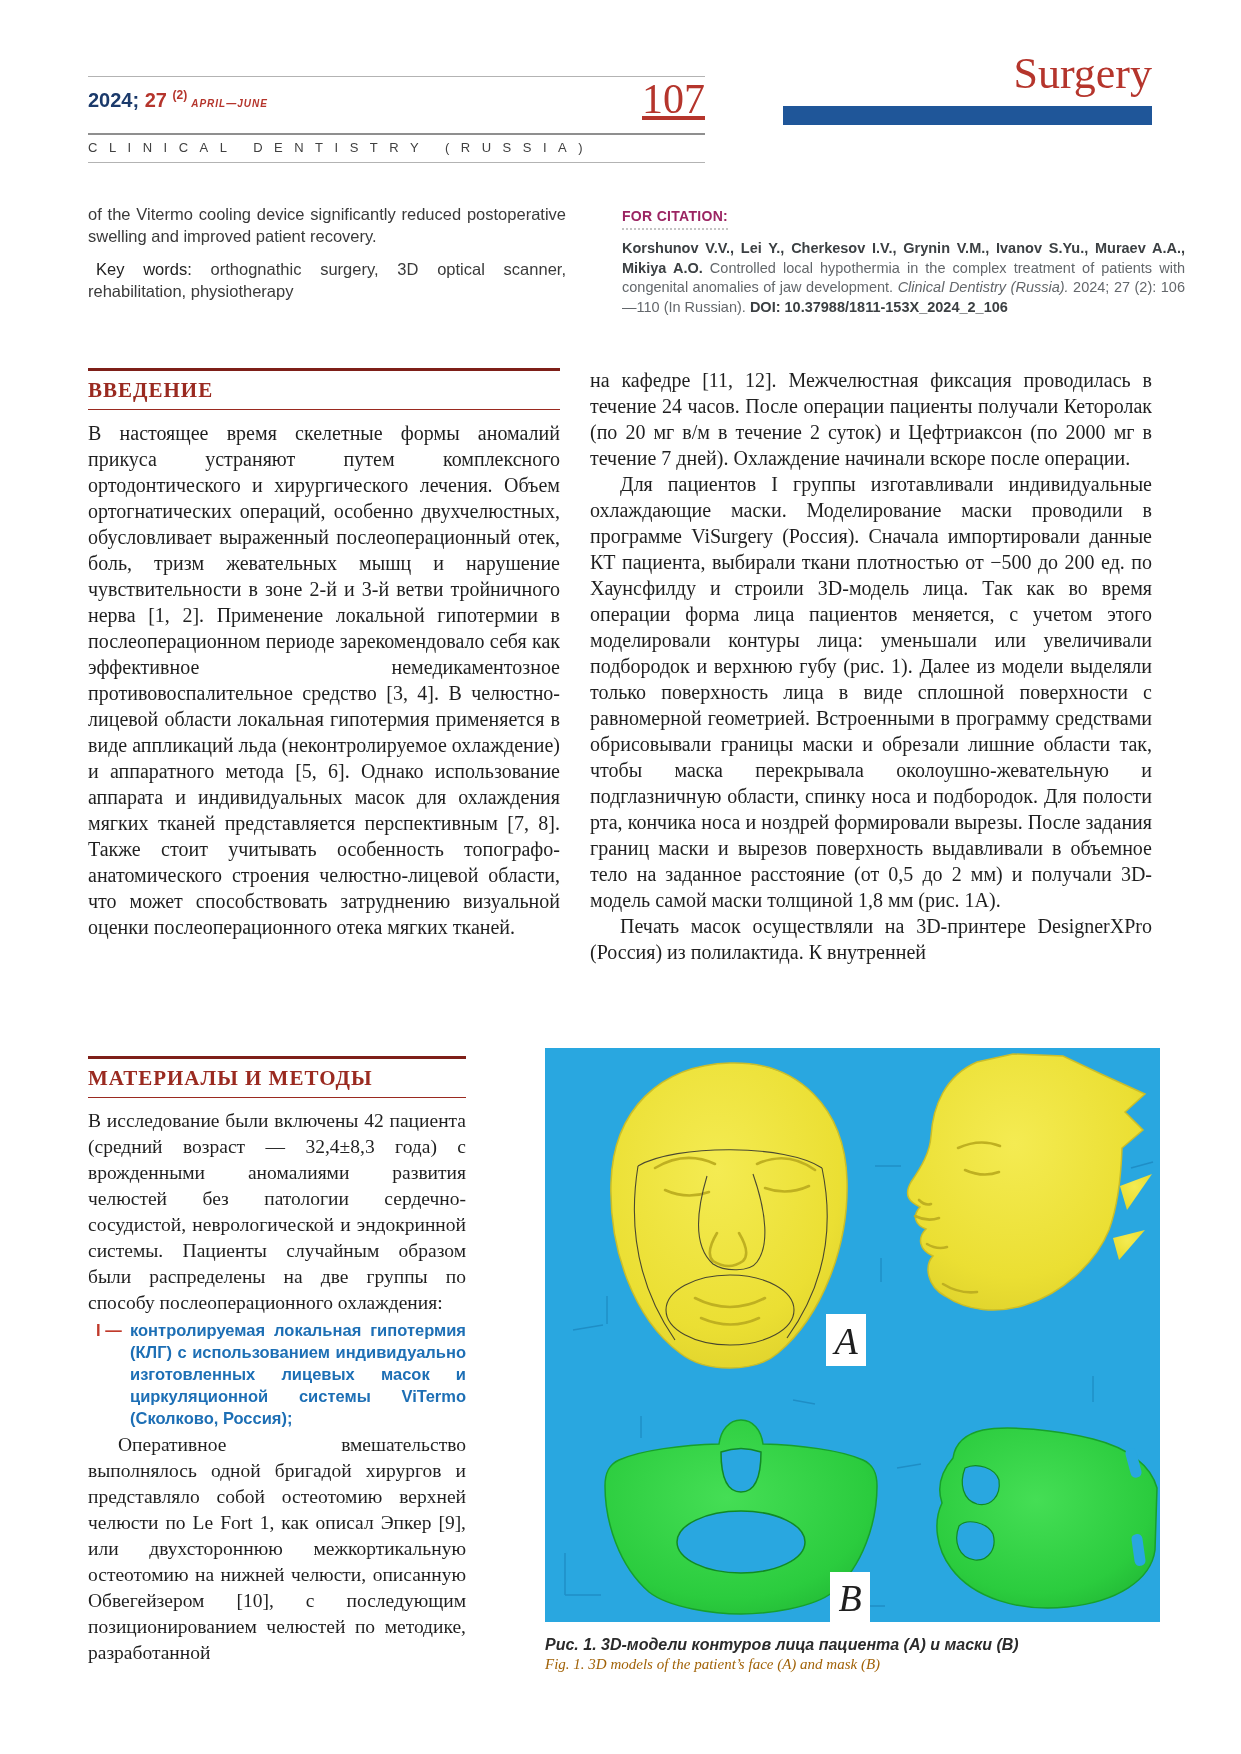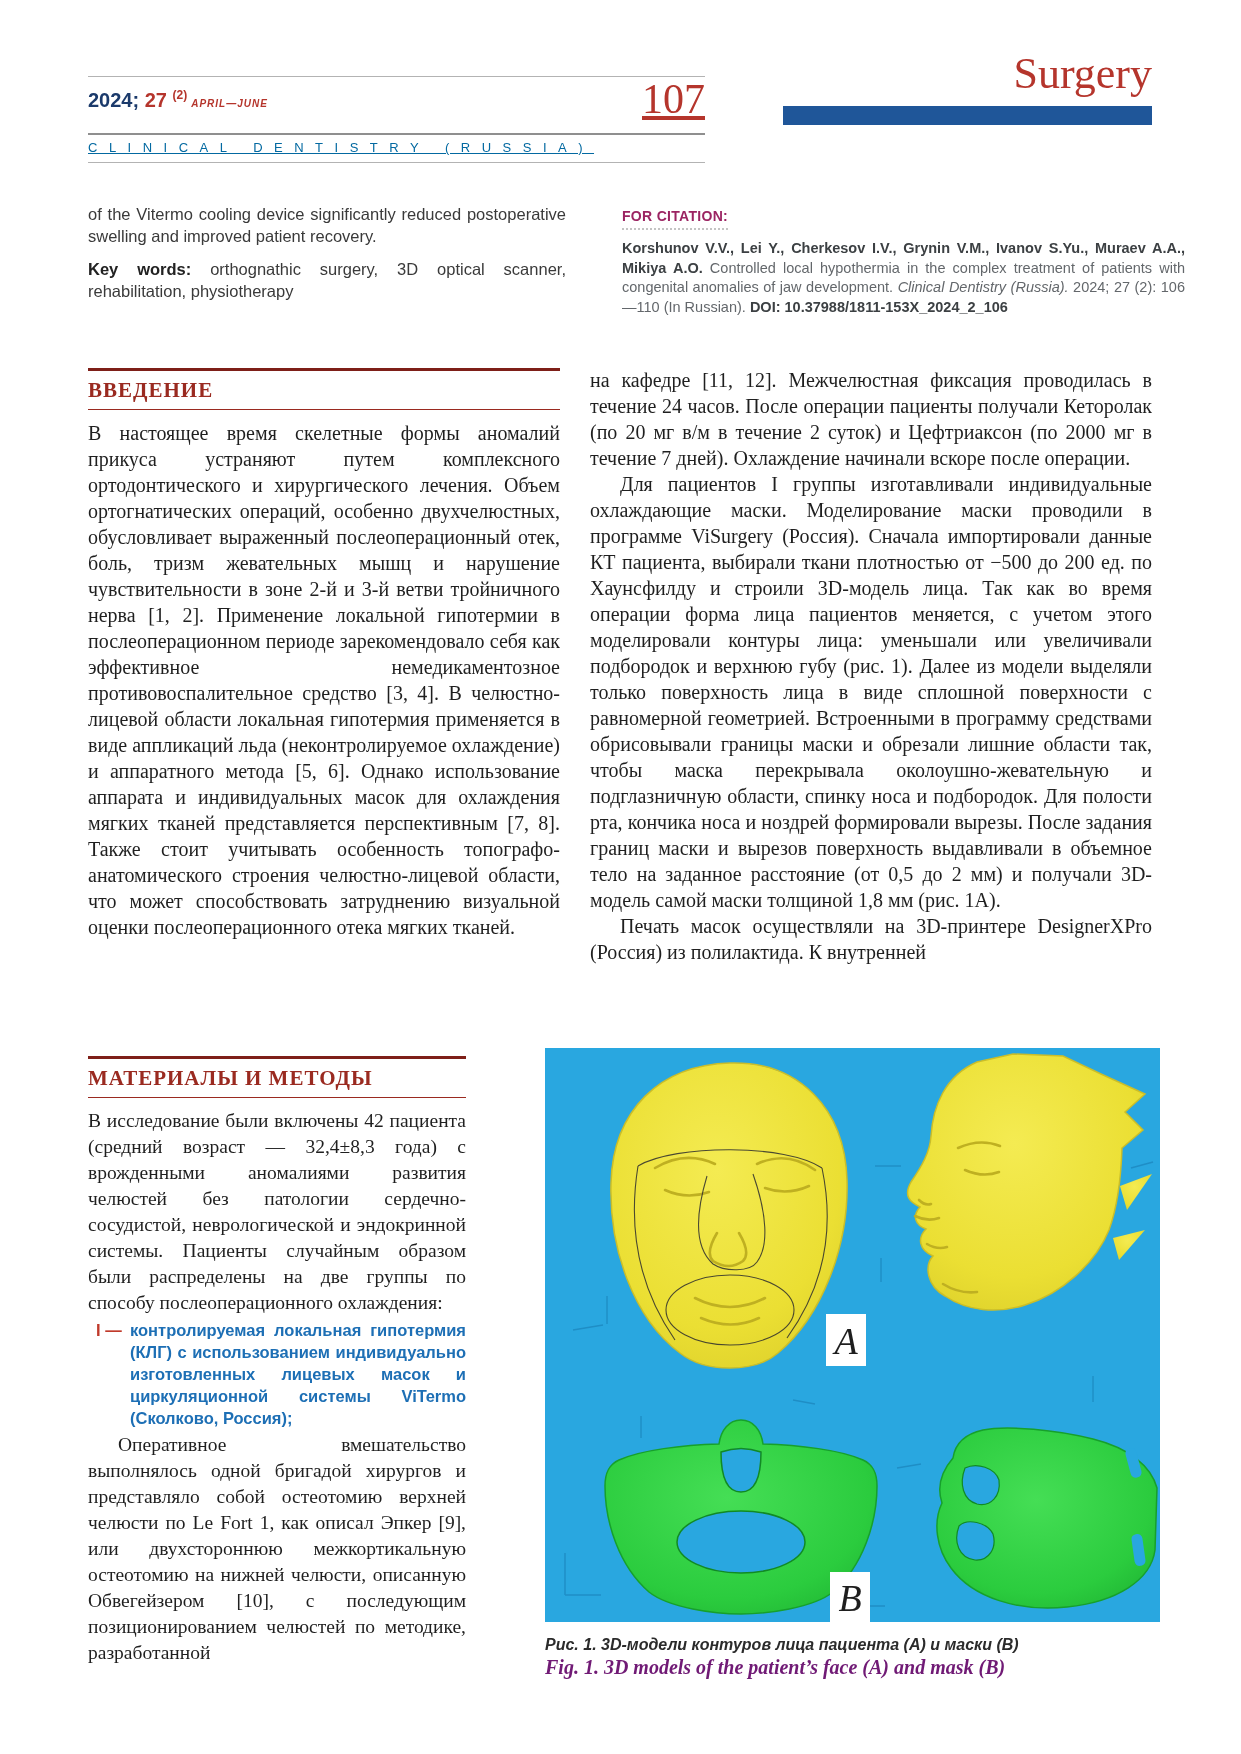--- a/index.html
+++ b/index.html
@@ -8,29 +8,29 @@
   .abs{position:absolute;}
 
   
   .rule{background:#b3b3b3;height:1px;}
   .rule-mid{background:#8f8f8f;height:2px;}
   .issue-line{font-family:"Liberation Sans",sans-serif;font-weight:bold;font-size:20px;color:#1B3A6B;white-space:nowrap;}
   .issue-vol{color:#B5352C;}
   .issue-no{color:#B5352C;font-size:12px;vertical-align:super;font-weight:bold;}
   .issue-months{color:#B5352C;font-size:10px;font-style:italic;letter-spacing:1px;margin-left:4px;font-weight:bold;}
   .page-number{font-size:42px;color:#B5352C;text-align:right;line-height:1;text-decoration:underline;}
-  .journal-name{font-family:"Liberation Sans",sans-serif;font-size:13px;color:#0369a1;
-                letter-spacing:11.5px;white-space:nowrap;overflow:hidden;width:617px;text-decoration:underline;}
+  .journal-name{font-family:"Liberation Sans",sans-serif;font-size:13px;color:#404040;
+                letter-spacing:11.5px;white-space:nowrap;overflow:hidden;width:617px;}
   .section-title{font-size:44px;color:#B5352C;text-align:right;line-height:1;}
   .navy-bar{background:#1F5699;height:19px;}
 
   
   .abstract{font-family:"Liberation Sans",sans-serif;font-size:16.5px;line-height:22px;color:#3a3a3a;text-align:justify;}
   .abstract p{margin:0 0 11px 0;}
-  .kw-label{font-weight:bold;color:#222;}
+  .kw-label{font-weight:normal;color:#222;margin-left:8px;}
   .cite-label{font-family:"Liberation Sans",sans-serif;font-weight:bold;font-size:14px;color:#9B2462;
               display:inline-block;padding-bottom:4px;border-bottom:2px dotted #c4c4c4;letter-spacing:.3px;}
   .citation{font-family:"Liberation Sans",sans-serif;font-size:14.5px;line-height:19.5px;color:#63676b;text-align:justify;margin-top:9px;}
   .cite-authors{font-weight:bold;color:#3c4043;}
   .cite-journal{font-style:italic;}
   .cite-doi{font-weight:bold;color:#3c4043;}
 
   
   .sect{border-top:3px solid #7E1F18;}
   .sect-h{font-weight:bold;font-size:21px;color:#9A2A20;letter-spacing:1px;
@@ -45,21 +45,21 @@
 
   
   .group-item{display:flex;font-family:"Liberation Sans",sans-serif;font-weight:bold;
               font-size:16.5px;line-height:22px;margin-top:3px;}
   .group-marker{flex:0 0 42px;color:#C03A2B;padding-left:8px;box-sizing:border-box;}
   .group-text{flex:1;color:#1D6FB5;text-align:justify;}
 
   
   .figure-caption-ru{font-family:"Liberation Sans",sans-serif;font-style:italic;font-weight:bold;
                      font-size:16px;color:#2b2b2b;margin-top:10px;}
-  .figure-caption-en{font-style:italic;font-size:20px;color:#701a75;margin-top:2px;font-weight:bold;}
+  .figure-caption-en{font-style:italic;font-size:15px;color:#a16207;margin-top:2px;}
 </style>
 </head>
 <body>
 
 <div class="page">
 
   <div class="abs rule" style="left:88px;top:76px;width:617px;"></div>
 
   <div class="abs issue-line" style="left:88px;top:88px;">
     <span>2024; </span><span class="issue-vol">27 </span><span class="issue-no">(2)</span><span class="issue-months">APRIL—JUNE</span>

